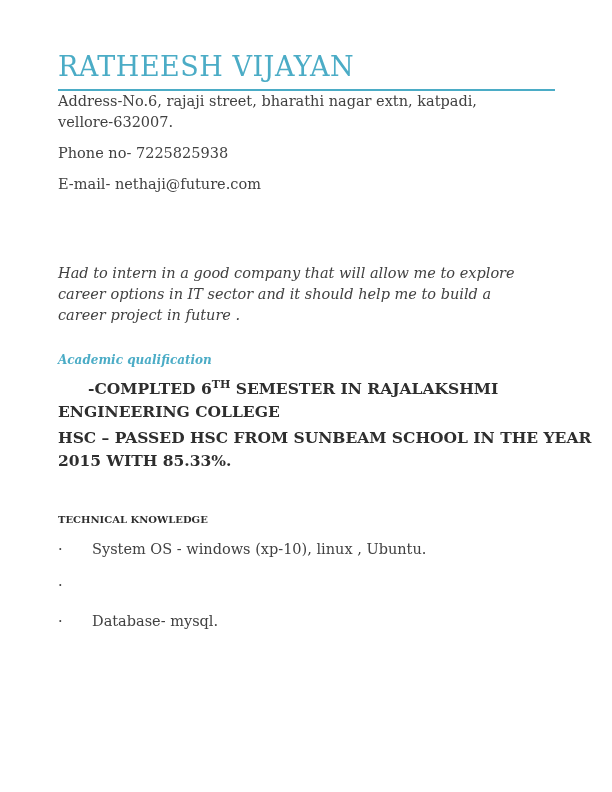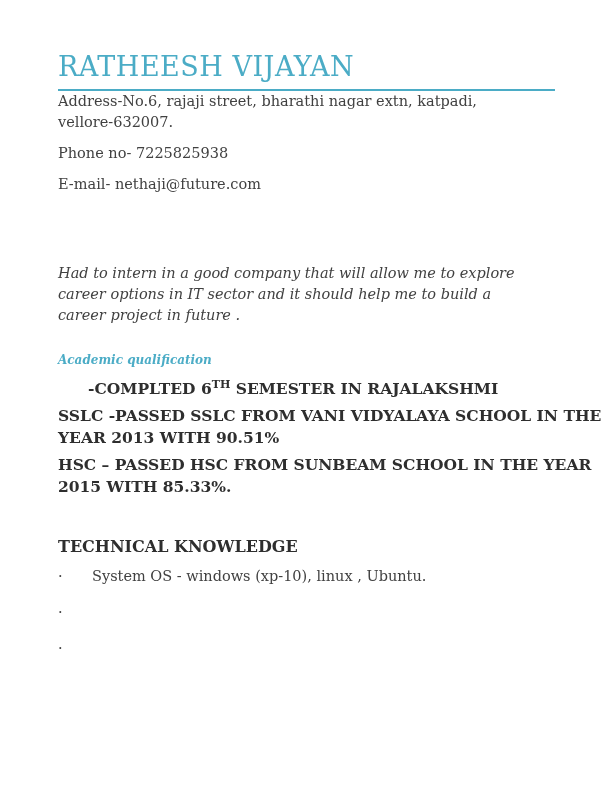--- a/index.html
+++ b/index.html
@@ -56,21 +56,21 @@
   .degree-block{margin-top:6px;}
   .edu-para{margin-top:4px;}
   .degree-indent{margin-left:30px;}
   .sup{
     font-size:11px;
     vertical-align:6px;
     letter-spacing:0;
   }
   .tech-heading{
     margin-top:38px;
-    font-size:16px;
+    font-size:10px;
     font-weight:bold;
     color:var(--strong-text);
     line-height:20px;
     white-space:nowrap;
   }
   .bullet-row{
     display:flex;
     align-items:flex-start;
     margin-top:15px;
     font-size:14.5px;
@@ -103,40 +103,38 @@
   <div class="objective-block body-text">
     <div class="line">Had to intern in a good company that will allow me to explore</div>
     <div class="line">career options in IT sector and it should help me to build a</div>
     <div class="line">career project in future .</div>
   </div>
 
   <div class="section-heading-accent">Academic qualification</div>
 
   <div class="edu-block degree-block">
     <div class="line degree-indent"><span>-COMPLTED 6</span><span class="sup">TH</span><span> SEMESTER IN RAJALAKSHMI</span></div>
+    <div class="line">ENGINEERING COLLEGE</div>
   </div>
 
-  <div class="edu-block edu-para">
-    <div class="line">SSLC -PASSED SSLC FROM VANI VIDYALAYA SCHOOL IN THE</div>
-    <div class="line">YEAR 2013 WITH 90.51%</div>
-  </div>
 
   <div class="edu-block edu-para">
     <div class="line">HSC – PASSED HSC FROM SUNBEAM SCHOOL IN THE YEAR</div>
     <div class="line">2015 WITH 85.33%.</div>
   </div>
 
   <div class="tech-heading">TECHNICAL KNOWLEDGE</div>
 
   <div class="bullet-row first">
     <span class="bullet-glyph">·</span>
     <span class="bullet-text">System OS - windows (xp-10), linux , Ubuntu.</span>
   </div>
 
   <div class="bullet-row">
     <span class="bullet-glyph">·</span>
   </div>
 
   <div class="bullet-row">
     <span class="bullet-glyph">·</span>
+    <span class="bullet-text">Database- mysql.</span>
   </div>
 
 </div>
 
 </body></html>

